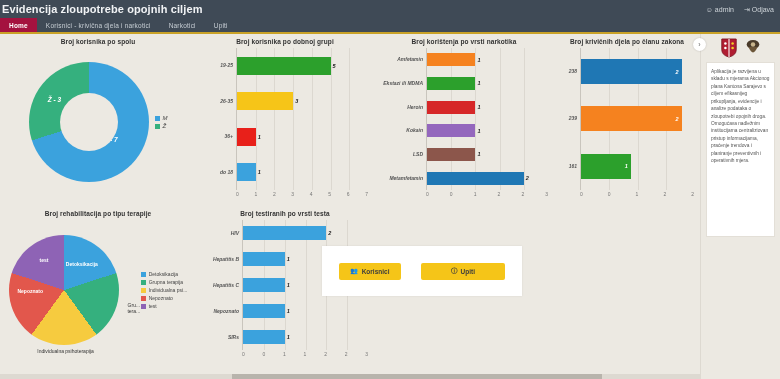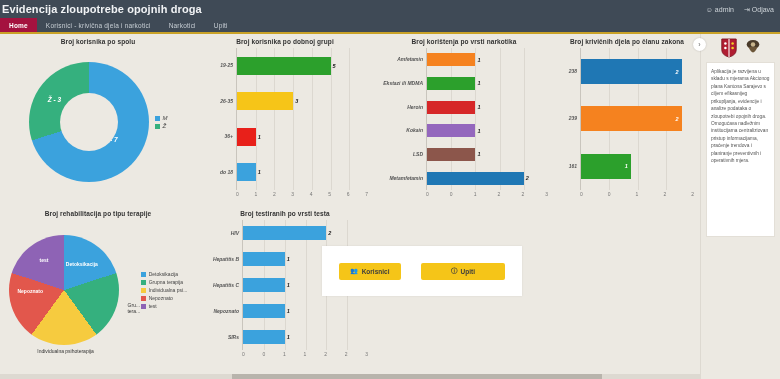--- a/index.html
+++ b/index.html
@@ -107,21 +107,21 @@
     box-shadow:0 0 2px rgba(0,0,0,.2);
   }
   
   .scrollbar{position:absolute;left:0;bottom:0;height:5px;width:100%;background:#ddd9d1;}
   .scrollbar-thumb{height:5px;width:370px;background:#b8b4ac;margin-left:232px;}
 </style>
 </head>
 <body>
 
 <div class="topbar">
-  <div class="topbar-title">Evidencija zloupotrebe opojnih droga</div>
+  <div class="topbar-title">Evidencija zloupotrebe opojnih ciljem</div>
   <div class="topbar-right">
     <span class="u">
       <span class="ico">☺</span>
       <span>admin</span>
     </span>
     <span class="u">
       <span class="ico">⇥</span>
       <span>Odjava</span>
     </span>
   </div>

